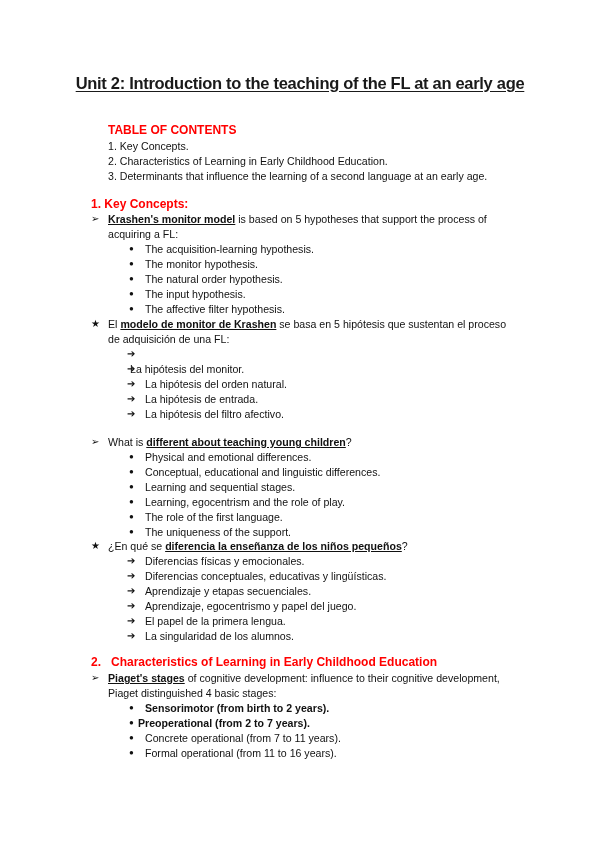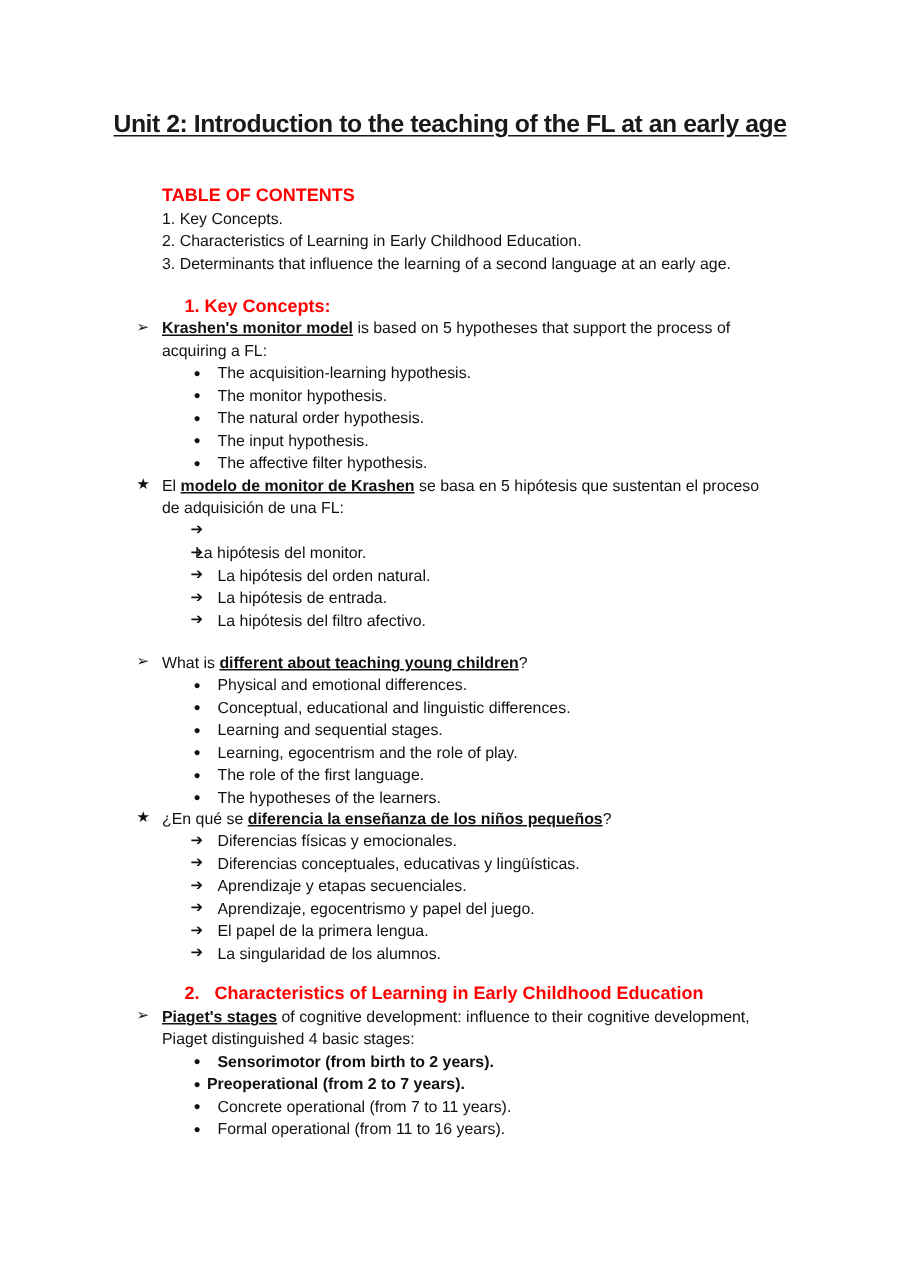--- a/index.html
+++ b/index.html
@@ -5,21 +5,21 @@
     html, body { margin: 0; padding: 0; background: #ffffff; }
     body { width: 600px; height: 848px; position: relative; overflow: hidden;
       font-family: "Liberation Sans", sans-serif; color: #111; font-size: 10.6px; }
     .page { position: absolute; left: 0; top: 0; width: 600px; height: 848px; }
     .title { position: absolute; left: 0; width: 600px; top: 74px; text-align: center;
       font-family: "Liberation Sans", sans-serif; font-weight: bold; font-size: 16.5px;
       text-decoration: underline; text-underline-offset: 2px; color: #1a1a1a; letter-spacing: -0.3px; }
     .line { position: absolute; white-space: nowrap; line-height: 14px; }
     .red { color: #ff0000; font-weight: bold; }
     .toc-h { font-size: 12px; }
-    .sec-h { font-size: 12px; margin-left: 32px; }
+    .sec-h { font-size: 12px; }
     .bu { font-weight: bold; text-decoration: underline; }
     .b { font-weight: bold; }
     .mk { position: absolute; white-space: nowrap; line-height: 14px; font-size: 10px; }
   </style>
 </head>
 <body>
 
 <div class="page">
 
   <div class="title">Unit 2: Introduction to the teaching of the FL at an early age</div>
@@ -73,21 +73,21 @@
   <div class="line" style="left:145px; top:450px;">Physical and emotional differences.</div>
   <span class="mk" style="left:129px; top:465px; font-size:8px;">●</span>
   <div class="line" style="left:145px; top:465px;">Conceptual, educational and linguistic differences.</div>
   <span class="mk" style="left:129px; top:480px; font-size:8px;">●</span>
   <div class="line" style="left:145px; top:480px;">Learning and sequential stages.</div>
   <span class="mk" style="left:129px; top:495px; font-size:8px;">●</span>
   <div class="line" style="left:145px; top:495px;">Learning, egocentrism and the role of play.</div>
   <span class="mk" style="left:129px; top:510px; font-size:8px;">●</span>
   <div class="line" style="left:145px; top:510px;">The role of the first language.</div>
   <span class="mk" style="left:129px; top:525px; font-size:8px;">●</span>
-  <div class="line" style="left:145px; top:525px;">The hypotheses of the learners.</div>
+  <div class="line" style="left:145px; top:525px;">The uniqueness of the support.</div>
 
   <span class="mk" style="left:91px; top:539px;">★</span>
   <div class="line" style="left:108px; top:539px;">
     <span>¿En qué se </span><span class="bu">diferencia la enseñanza de los niños pequeños</span><span>?</span>
   </div>
 
   <span class="mk" style="left:127px; top:554px;">➔</span>
   <div class="line" style="left:145px; top:554px;">Diferencias físicas y emocionales.</div>
   <span class="mk" style="left:127px; top:569px;">➔</span>
   <div class="line" style="left:145px; top:569px;">Diferencias conceptuales, educativas y lingüísticas.</div>

